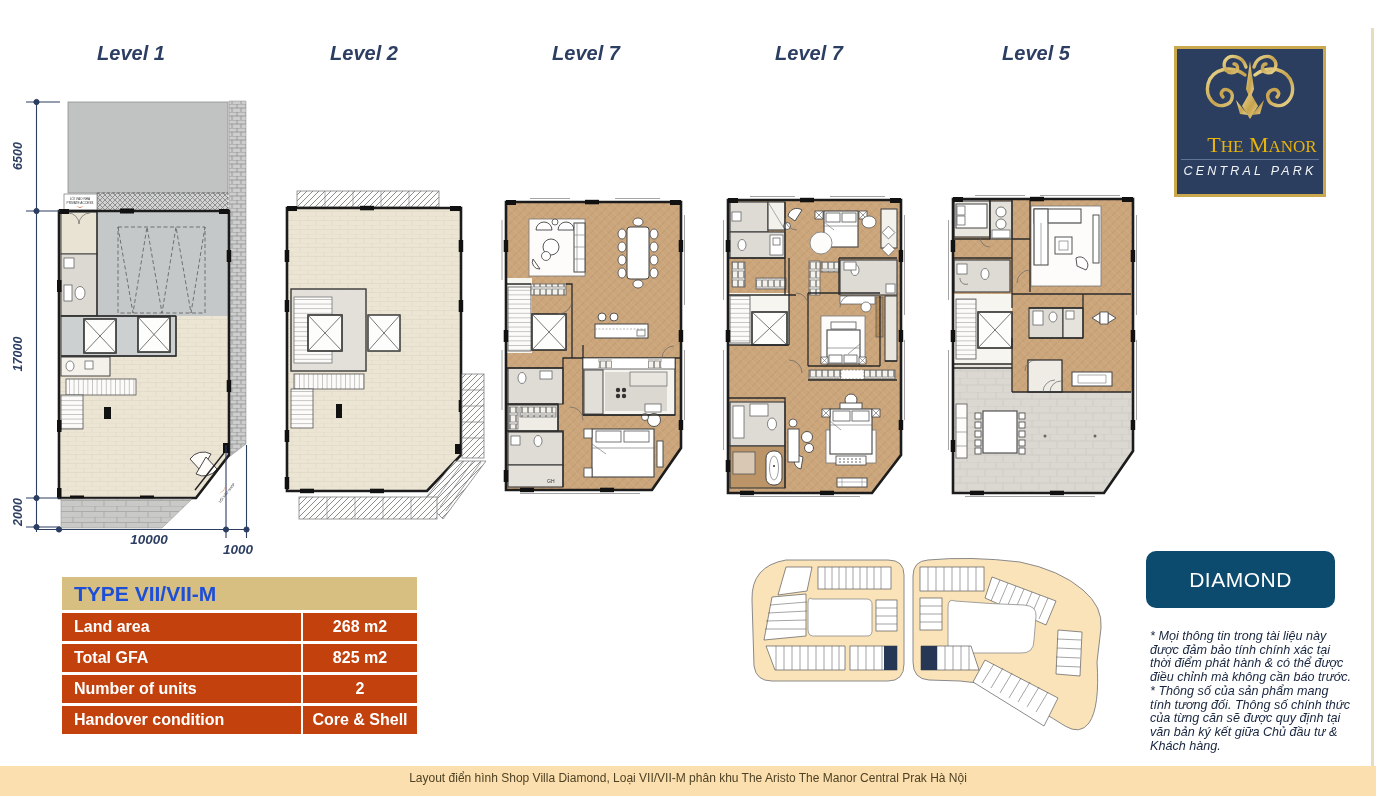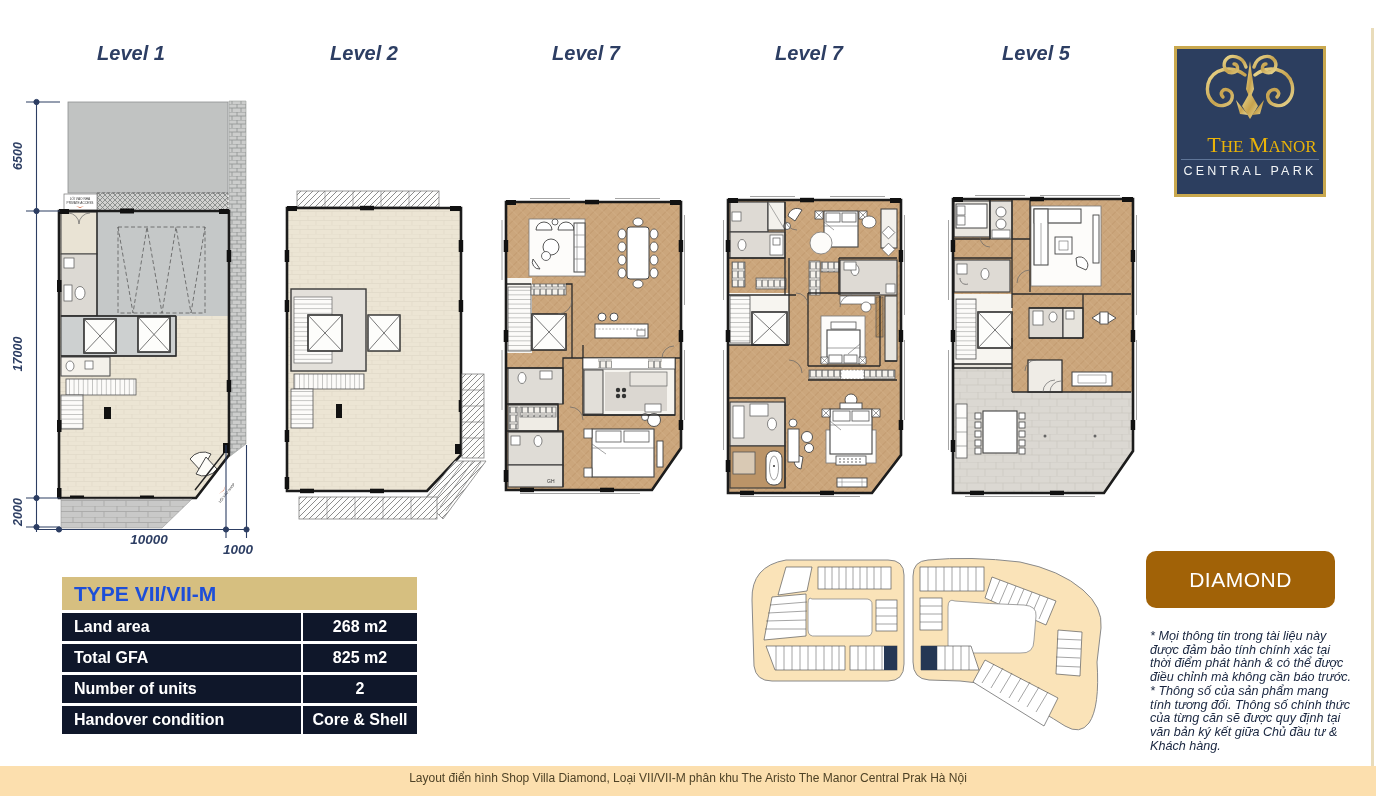--- a/index.html
+++ b/index.html
@@ -3,26 +3,26 @@
 <meta charset="utf-8">
 <style>
   html,body{margin:0;padding:0;}
   body{width:1376px;height:796px;position:relative;background:#ffffff;overflow:hidden;
        font-family:"Liberation Sans",sans-serif;}
   .lvl{position:absolute;top:42px;font:bold italic 20px "Liberation Sans",sans-serif;
        color:#2d3e63;width:120px;text-align:center;}
   .tbl{position:absolute;left:62px;top:577px;width:355px;}
   .tbl .hd{background:#d6bf80;color:#1d4ed8;font-weight:bold;font-size:21px;
        padding:5px 0 6px 12px;height:22px;letter-spacing:0px;}
-  .row{background:#0f172a;color:#fff;font-weight:bold;font-size:16px;height:28px;
+  .row{background:#c2410c;color:#fff;font-weight:bold;font-size:16px;height:28px;
        margin-top:3px;display:flex;align-items:stretch;}
   .row .c1{width:227px;padding-left:12px;display:flex;align-items:center;}
   .row .c2{width:114px;border-left:2px solid #fff;display:flex;align-items:center;justify-content:center;}
   .diamond{position:absolute;left:1146px;top:551px;width:189px;height:57px;
-       background:#a16207;border-radius:10px;color:#fff;font-size:21px;letter-spacing:0.5px;
+       background:#0c4a6e;border-radius:10px;color:#fff;font-size:21px;letter-spacing:0.5px;
        display:flex;align-items:center;justify-content:center;}
   .disc{position:absolute;left:1150px;top:630px;font-style:italic;white-space:nowrap;
        font-size:12.6px;line-height:13.7px;color:#18253f;}
   .bbar{position:absolute;left:0;top:766px;width:1376px;height:30px;background:#fcdfae;
        color:#4e4226;font-size:12px;text-align:center;padding-top:5px;box-sizing:border-box;}
   .logo{position:absolute;left:1174px;top:46px;width:152px;height:151px;
        background:#2c3e5f;border:3px solid #c9a84e;box-sizing:border-box;}
   .redge{position:absolute;left:1371px;top:28px;width:3px;height:740px;background:#e9dcba;}
 </style>
 </head>
@@ -717,21 +717,21 @@
       <path d="M73 43 L81 57 L73 70 L65 57 Z"></path>
       <path d="M59 51 L71 66 L63 65 Z"></path>
       <path d="M87 51 L75 66 L83 65 Z"></path>
     </g>
   </svg>
 
   <div style="position:absolute;left:0;top:83px;width:146px;text-align:center;color:#eab308;
        font-family:'Liberation Serif',serif;font-size:22px;margin-left:12px;">T<span style="font-size:17px">HE</span> M<span style="font-size:17px">ANOR</span></div>
   <div style="position:absolute;left:4px;top:110px;width:138px;border-top:1px solid #5f7598;"></div>
   <div style="position:absolute;left:0;top:115px;width:146px;text-align:center;color:#f2f4f6;
-       font-size:12.5px;letter-spacing:3.2px;">CENTRAL PARK</div>
+       font-size:12.5px;letter-spacing:3.2px;font-style:italic;">CENTRAL PARK</div>
 </div>
 
 <div class="tbl">
 
   <div class="hd">TYPE VII/VII-M</div>
 
   <div class="row">
       <div class="c1">Land area</div>
       <div class="c2">268 m2</div>
     </div>

